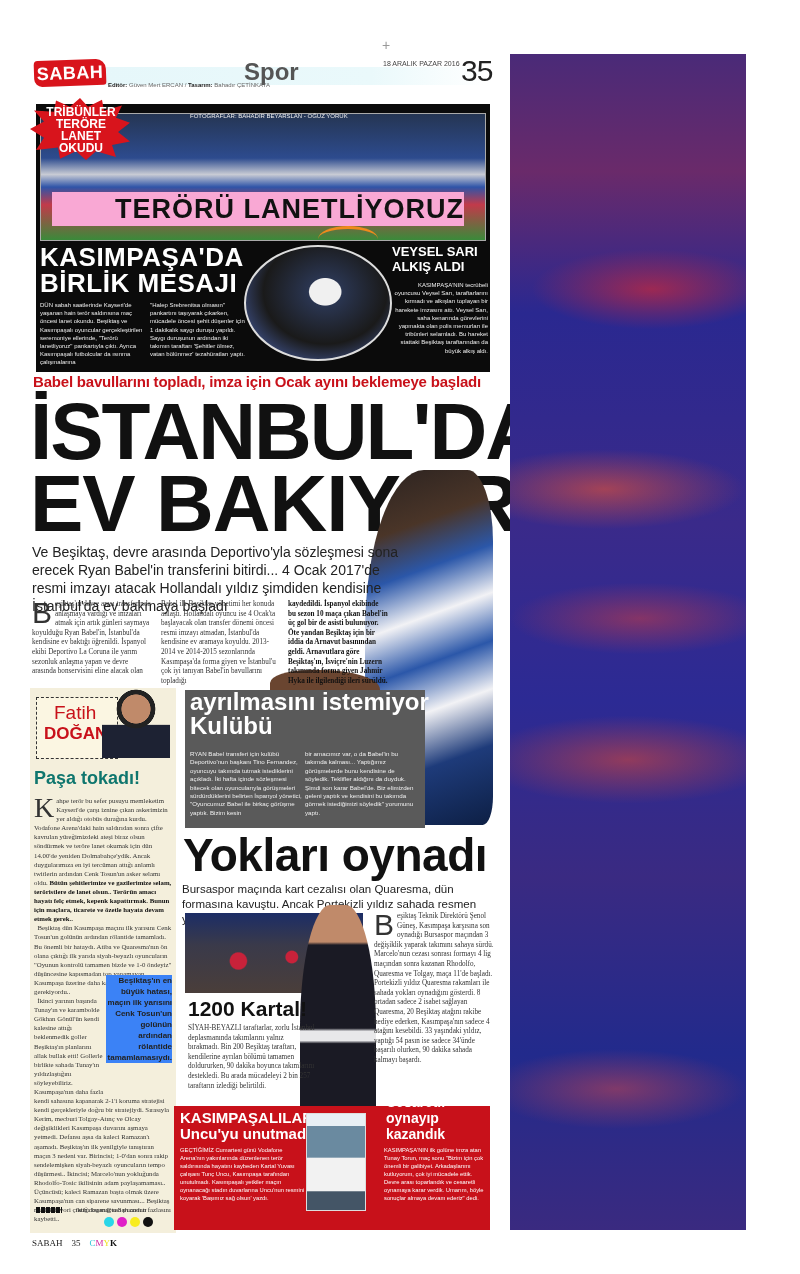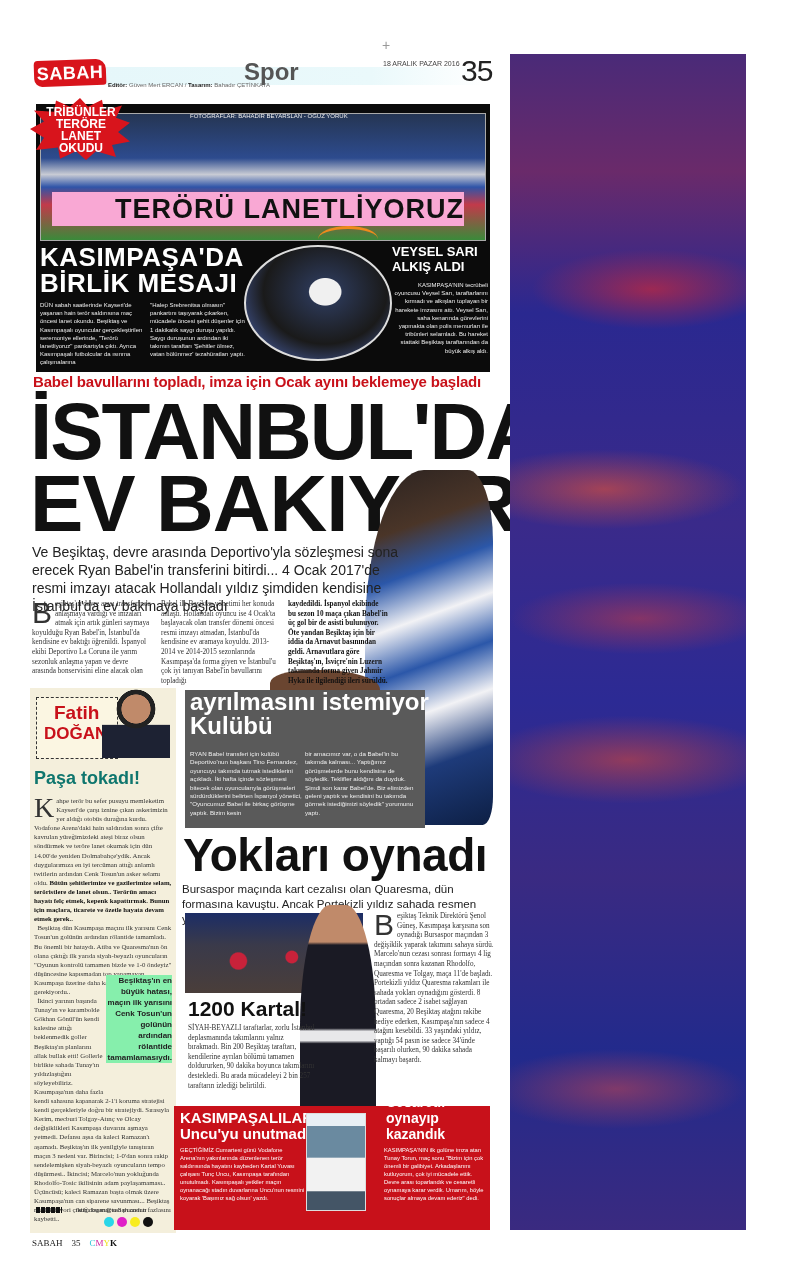--- a/index.html
+++ b/index.html
@@ -38,27 +38,27 @@
 #fist{left:270px;top:670px;width:110px;height:36px;background:#6a4530;border-radius:40% 60% 50% 30%}
 .serif{font-family:"Liberation Serif",serif;font-size:7.2px;line-height:9.6px;color:#333}
 .serif b{color:#111}
 #bc1{left:32px;top:600px;width:120px}
 #dropB{float:left;font-size:30px;line-height:26px;font-family:"Liberation Sans",sans-serif;margin-right:3px}
 #bc2{left:161px;top:600px;width:118px}
 #bc3{left:288px;top:600px;width:100px}
 
 #colbox{left:30px;top:688px;width:146px;height:545px;background:#f4efdc}
 #colhead{left:36px;top:697px;width:82px;height:62px;border:1px dashed #333;background:#fbf6e2}
-#col-first{left:54px;top:702px;font-size:19px;font-weight:bold;color:#c8111a}
+#col-first{left:54px;top:702px;font-size:19px;font-weight:normal;color:#c8111a}
 #col-last{left:44px;top:724px;font-size:17px;font-weight:bold;color:#c8111a}
 #col-face{left:102px;top:688px;width:68px;height:70px;background:radial-gradient(circle at 50% 30%,#c08a6a 0 24%,#222 25% 32%,transparent 33%),linear-gradient(180deg,transparent 52%,#1d2233 53%);}
 #col-title{left:34px;top:768px;font-size:18px;font-weight:bold;color:#0f766e}
 #col-body{left:34px;top:796px;width:138px;font-size:6.8px;line-height:9.1px}
 #dropK{float:left;font-size:28px;line-height:24px;margin-right:2px;font-family:"Liberation Serif",serif}
-#pull{left:106px;top:975px;width:66px;font-size:8px;font-weight:bold;line-height:11px;text-align:right;color:#222;background:#86efac}
+#pull{left:106px;top:975px;width:66px;font-size:8px;font-weight:bold;line-height:11px;text-align:right;color:#222;background:#3b82f6}
 #col-mail{left:36px;top:1207px;width:136px;font-size:6px;color:#333}
 #col-mail span.bars{display:inline-block;width:26px;height:6px;background:repeating-linear-gradient(90deg,#111 0 4px,transparent 4px 5px);margin-right:14px;vertical-align:middle}
 
 #kul-box{left:185px;top:690px;width:240px;height:138px;background:#5a5a5a}
 #kul-title{left:190px;top:690px;font-size:24px;font-weight:bold;color:#fff;line-height:24px}
 #kul-c1{left:190px;top:750px;width:112px;font-size:6.2px;line-height:8.4px;color:#f0f0f0}
 #kul-c2{left:305px;top:750px;width:112px;font-size:6.2px;line-height:8.4px;color:#f0f0f0}
 
 #yok{left:183px;top:828px;font-size:46px;font-weight:bold;line-height:54px;letter-spacing:-.5px}
 #yok-deck{left:182px;top:882px;width:318px;font-size:11.5px;line-height:15px;color:#222}

